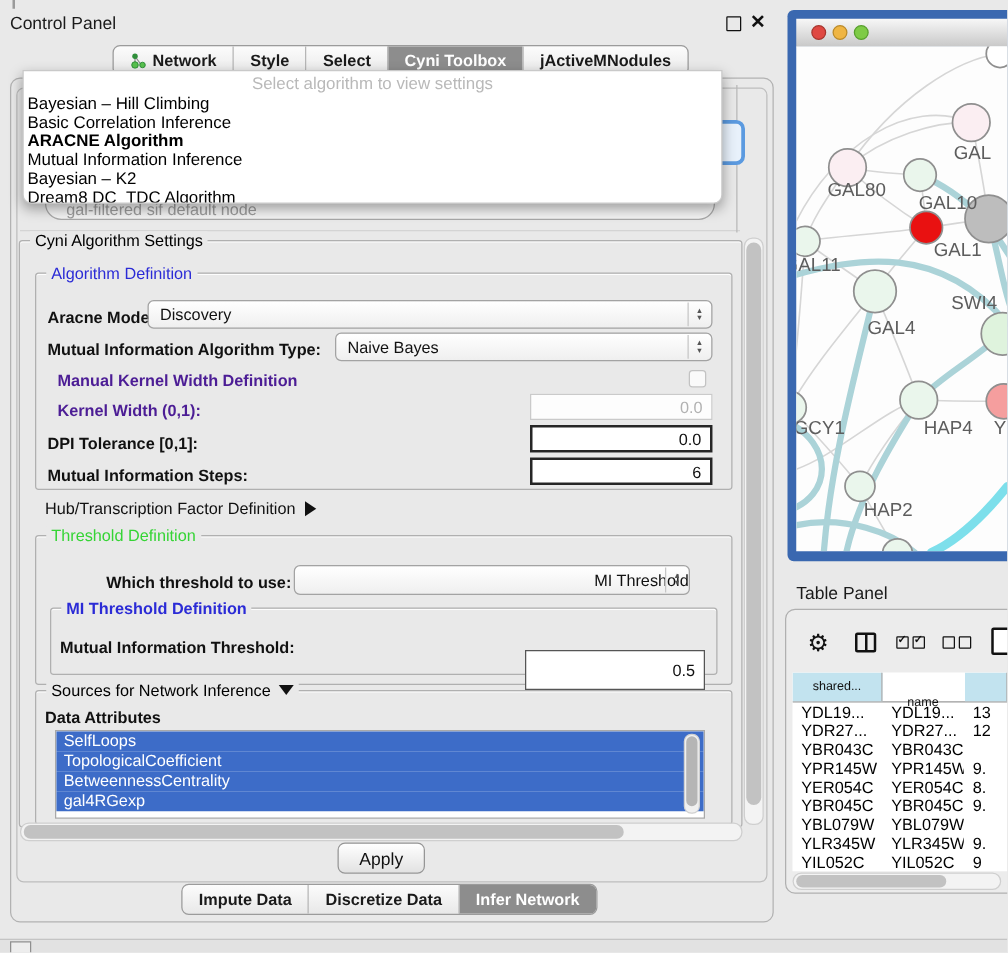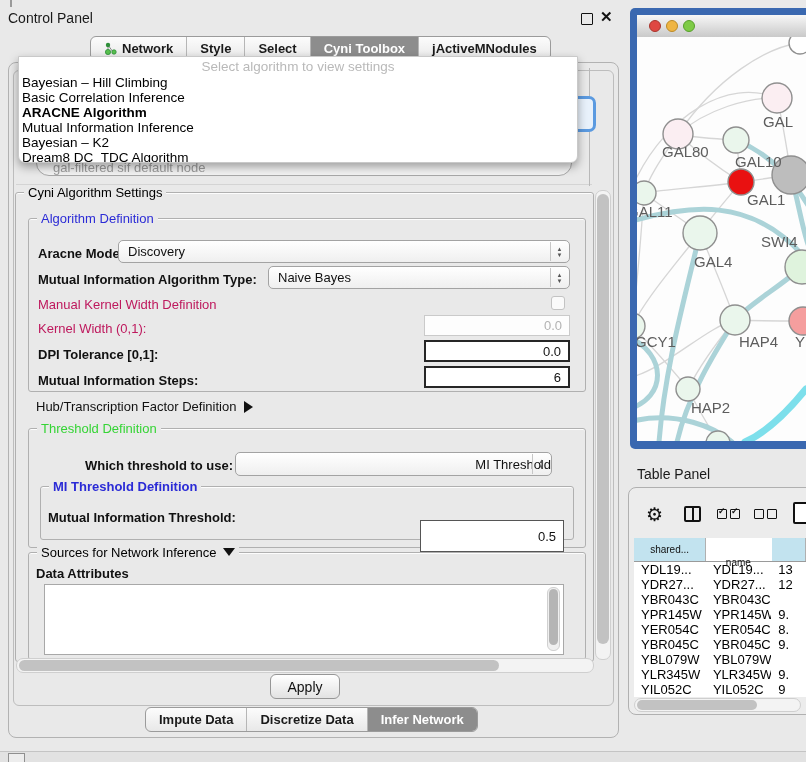--- a/index.html
+++ b/index.html
@@ -39,21 +39,21 @@
   .popup .item.bold{font-weight:bold;}
 
   
   .gbox{border:1px solid #b0b0b0;border-radius:3px;box-shadow:0 1px 0 #fdfdfd inset;}
   .legend{position:absolute;top:-8px;left:8px;background:#e9e9e9;padding:0 4px;font-size:13px;white-space:nowrap;}
   .legend.blue{color:#2b2bd6;}
   .legend.green{color:#35d435;}
 
   .lbl{font-size:13px;color:#111;white-space:nowrap;}
   .lbl.b{font-weight:bold;}
-  .lbl.dis{color:#be185d;font-weight:normal;}
+  .lbl.dis{color:#4c1d95;font-weight:bold;margin-left:8px;}
 
   .combo{background:linear-gradient(#ffffff,#efefef);border:1px solid #a3a3a3;border-radius:5px;
          font-size:13px;color:#111;display:flex;align-items:center;padding-left:9px;box-sizing:border-box;}
   .combo .stepper{position:absolute;right:1px;top:1px;bottom:1px;width:17px;border-left:1px solid #c6c6c6;
          display:flex;flex-direction:column;align-items:center;justify-content:center;color:#555;font-size:6px;line-height:6px;}
   .field{background:#fff;border:1px solid #9a9a9a;font-size:13px;color:#111;display:flex;align-items:center;
          justify-content:flex-end;padding-right:7px;box-sizing:border-box;}
   .field.strong{border:2px solid #262626;}
   .field.dis{border:1px solid #cacaca;color:#b2b2b2;background:#fdfdfd;}
   .checkbox{width:14px;height:14px;border:1.5px solid #c3c3c3;border-radius:3px;background:#fafafa;box-sizing:border-box;}
@@ -212,20 +212,26 @@
     <span class="legend blue">MI Threshold Definition</span>
   </div>
   <div class="abs lbl b" style="left:48px;top:510px;">Mutual Information Threshold:</div>
   <div class="abs field" style="left:420px;top:520px;width:144px;height:32px;border-width:1.5px;border-color:#555;">0.5</div>
 
   <div class="abs gbox" style="left:28px;top:552px;width:556px;height:106px;">
     <span class="legend"><span>Sources for Network Inference</span><span class="tri-down"></span></span>
   </div>
   <div class="abs lbl b" style="left:36px;top:566px;">Data Attributes</div>
   <div class="abs attr-list" style="left:44px;top:584px;width:518px;height:69px;">
+    <div id="attr-items">
+        <div class="li">SelfLoops</div>
+        <div class="li">TopologicalCoefficient</div>
+        <div class="li">BetweennessCentrality</div>
+        <div class="li">gal4RGexp</div>
+      </div>
     <div class="list-vscroll">
         <div class="thumb"></div>
       </div>
   </div>
 
   <div class="abs hscroll" style="left:16px;top:658px;width:576px;height:13px;">
     <div class="thumb" style="width:480px;"></div>
   </div>
 
   <div class="abs apply-btn">Apply</div>

